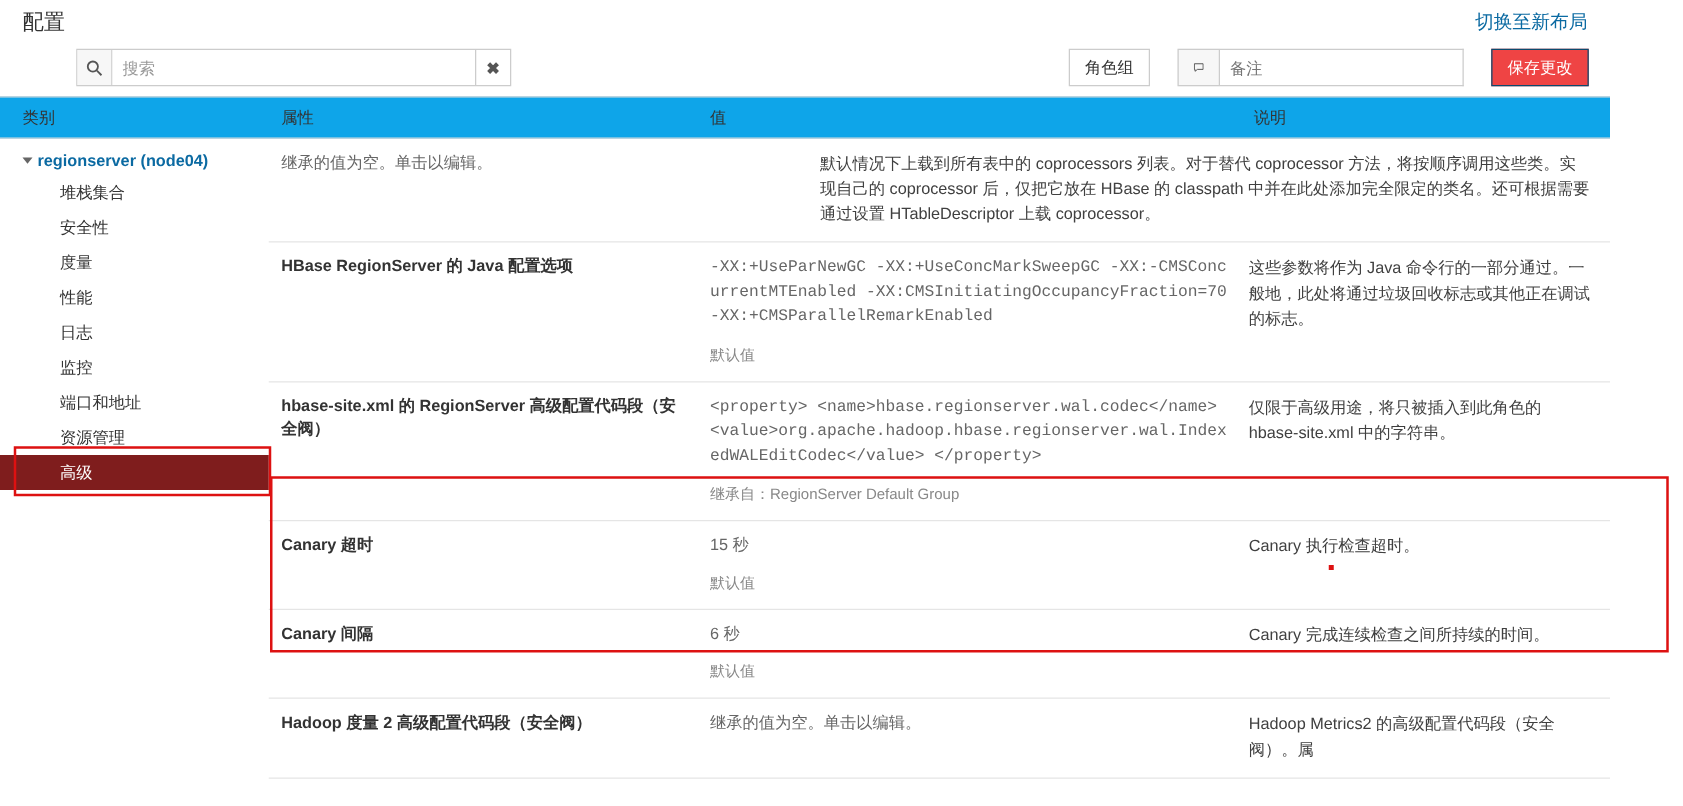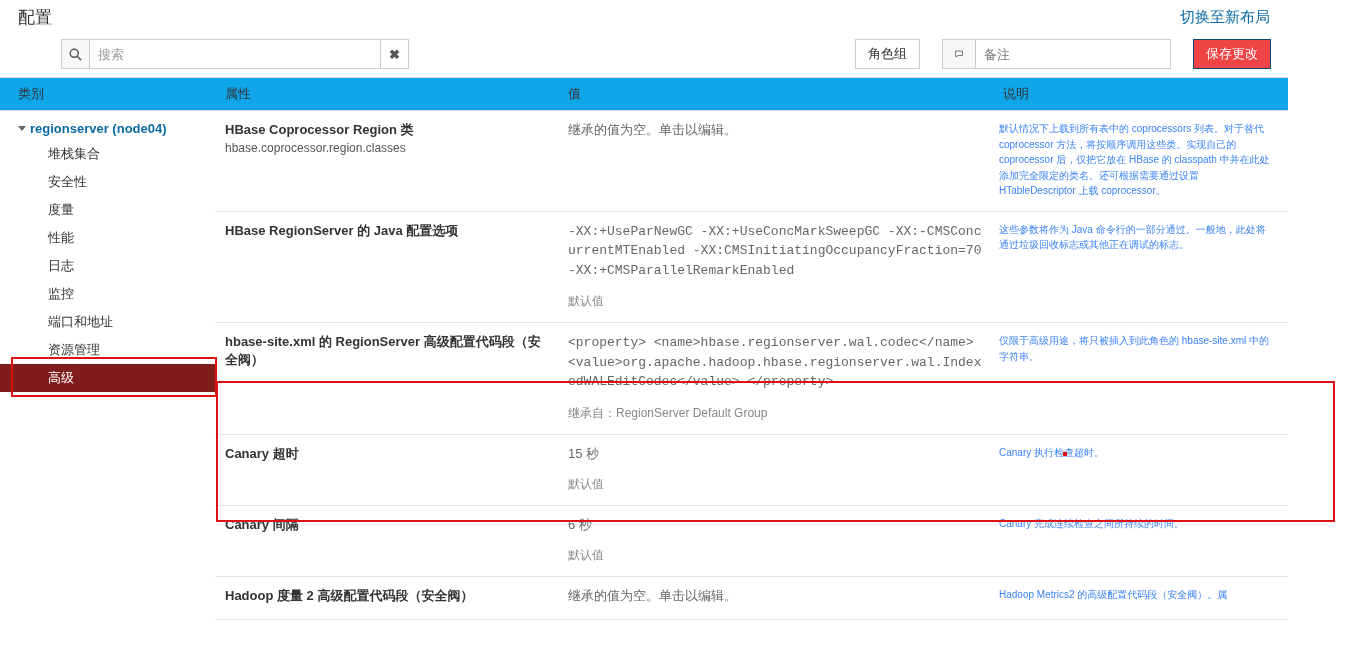--- a/index.html
+++ b/index.html
@@ -36,21 +36,21 @@
   .hl-sidebar { left: 11px; top: 357px; width: 206px; height: 40px; }
   .hl-row { left: 216px; top: 381px; width: 1119px; height: 141px; }
   .content { flex: 1; }
   .row { display: flex; border-bottom: 1px solid #e5e5e5; padding: 10px 0 12px 0; }
   .row-attr { width: 343px; padding: 0 10px; }
   .attr-title { color: #333; font-weight: bold; font-size: 13px; margin-bottom: 2px; cursor: pointer; }
   .attr-sub { color: #555; font-size: 12px; }
   .row-val { width: 435px; padding: 0 10px; color: #666; font-size: 13px; }
   .row-val .mono { font-family: "Courier New", monospace; word-break: break-all; line-height: 1.5; }
   .val-muted { color: #888; font-size: 12px; margin-top: 13px; }
-  .row-desc { flex: 1; padding: 0 16px 0 6px; color: #3b82f6; font-size: 10px; line-height: 1.55; }
+  .row-desc { flex: 1; padding: 0 16px 0 6px; color: #404040; font-size: 13px; line-height: 1.55; }
   .red-dot { position: absolute; left: 1063px; top: 452px; width: 4px; height: 4px; background: #d11; }
 </style>
 </head>
 <body>
 
 <div class="page">
   <div class="header">
     <div class="header-title">配置</div>
     <div class="header-link">切换至新布局</div>
   </div>
@@ -102,24 +102,20 @@
           <div class="tree-item">日志</div>
           <div class="tree-item">监控</div>
           <div class="tree-item">端口和地址</div>
           <div class="tree-item">资源管理</div>
           <div class="tree-item selected">高级</div>
         </div>
     </div>
 
     <div class="content" id="content-rows">
         <div class="row">
-          <div class="row-attr">
-            <div class="attr-title">HBase Coprocessor Region 类</div>
-            <div class="attr-sub">hbase.coprocessor.region.classes</div>
-          </div>
           <div class="row-val">
             <div>继承的值为空。单击以编辑。</div>
           </div>
           <div class="row-desc">默认情况下上载到所有表中的 coprocessors 列表。对于替代 coprocessor 方法，将按顺序调用这些类。实现自己的 coprocessor 后，仅把它放在 HBase 的 classpath 中并在此处添加完全限定的类名。还可根据需要通过设置 HTableDescriptor 上载 coprocessor。</div>
         </div>
         <div class="row">
           <div class="row-attr">
             <div class="attr-title">HBase RegionServer 的 Java 配置选项</div>
           </div>
           <div class="row-val">

